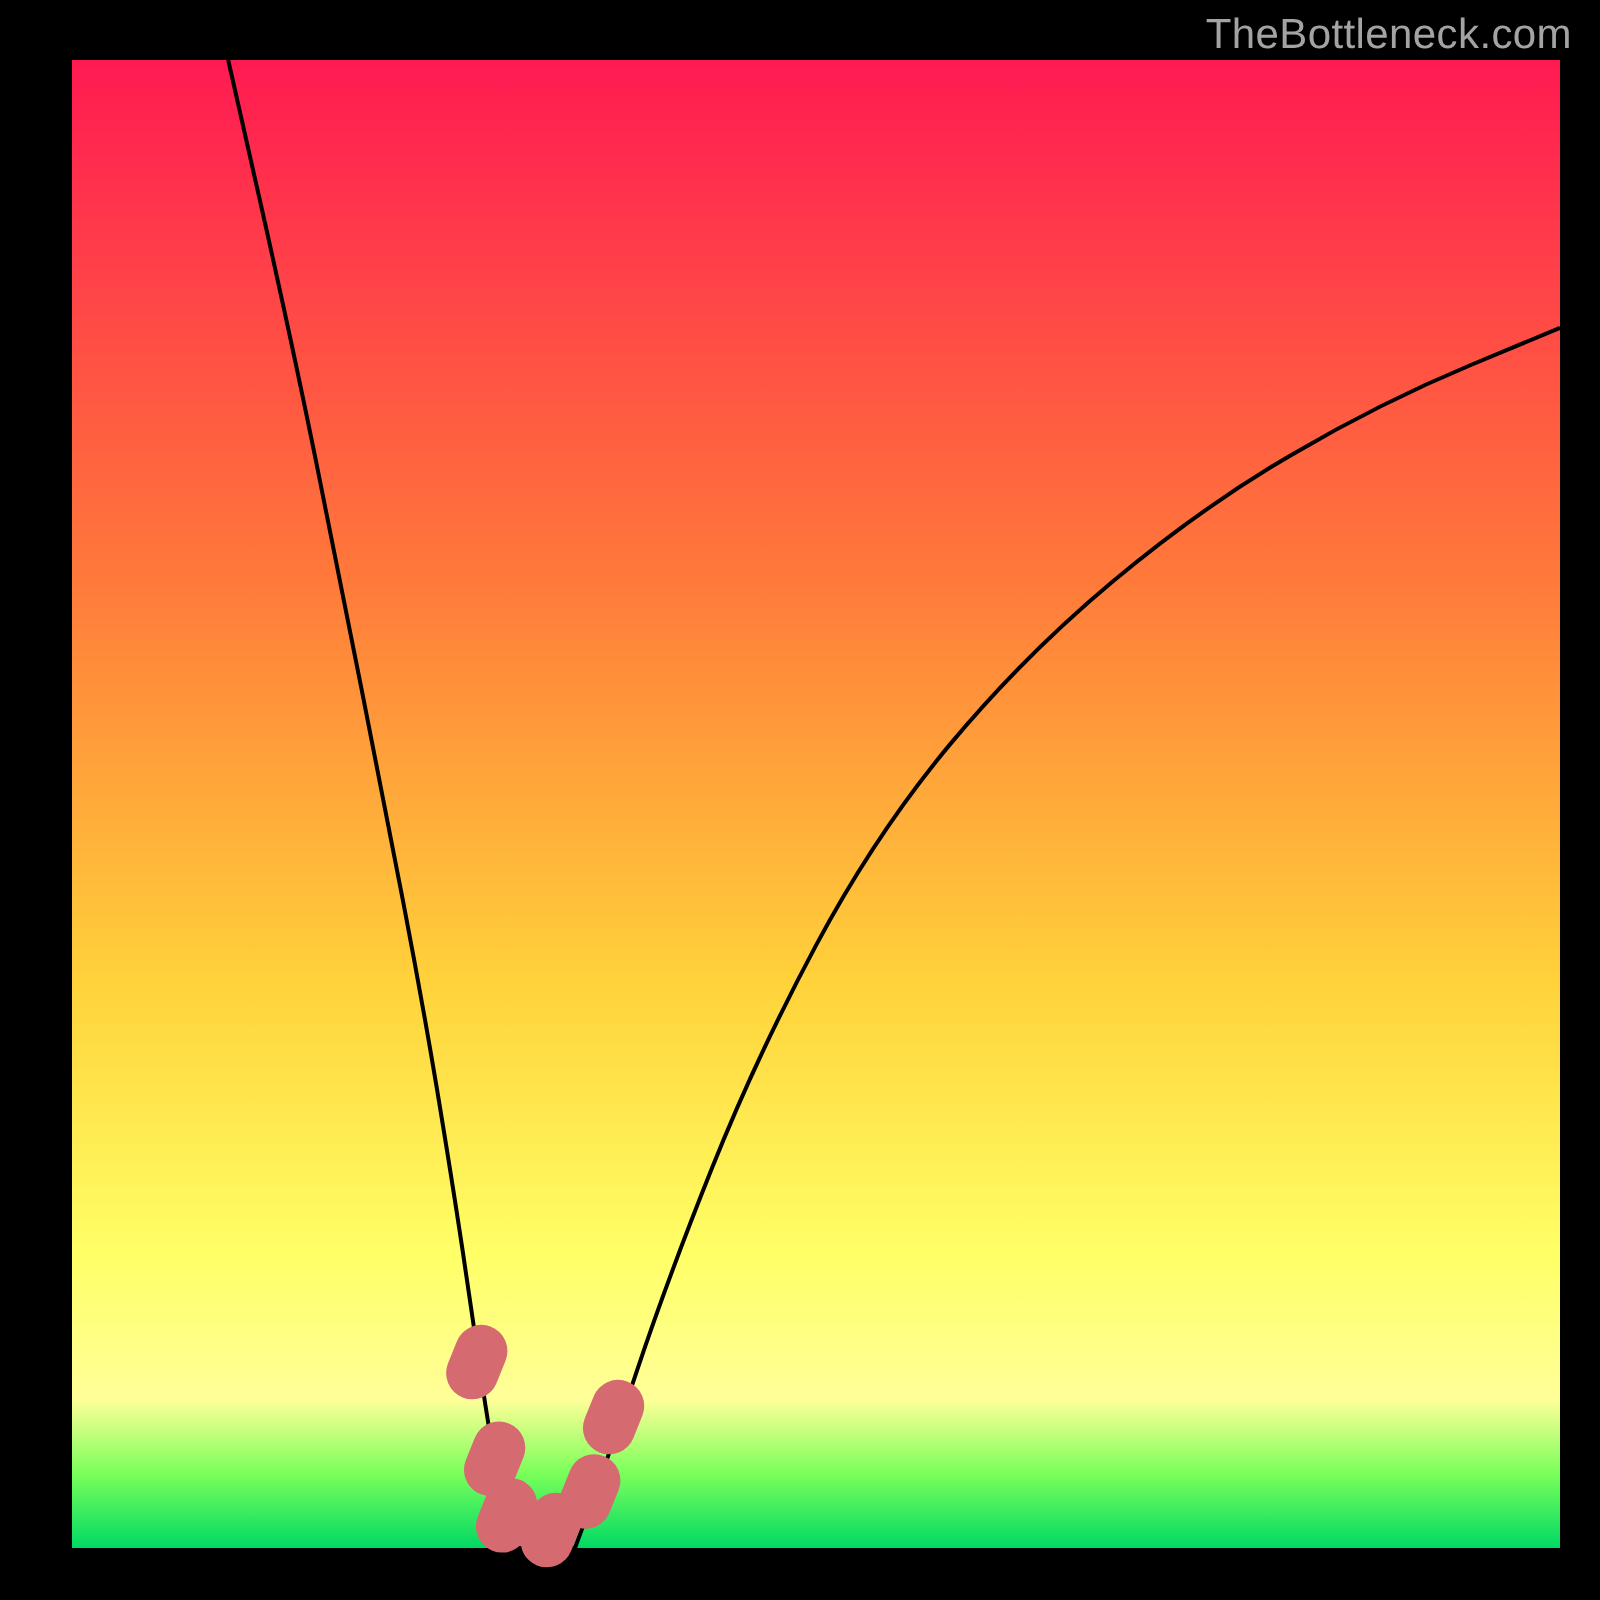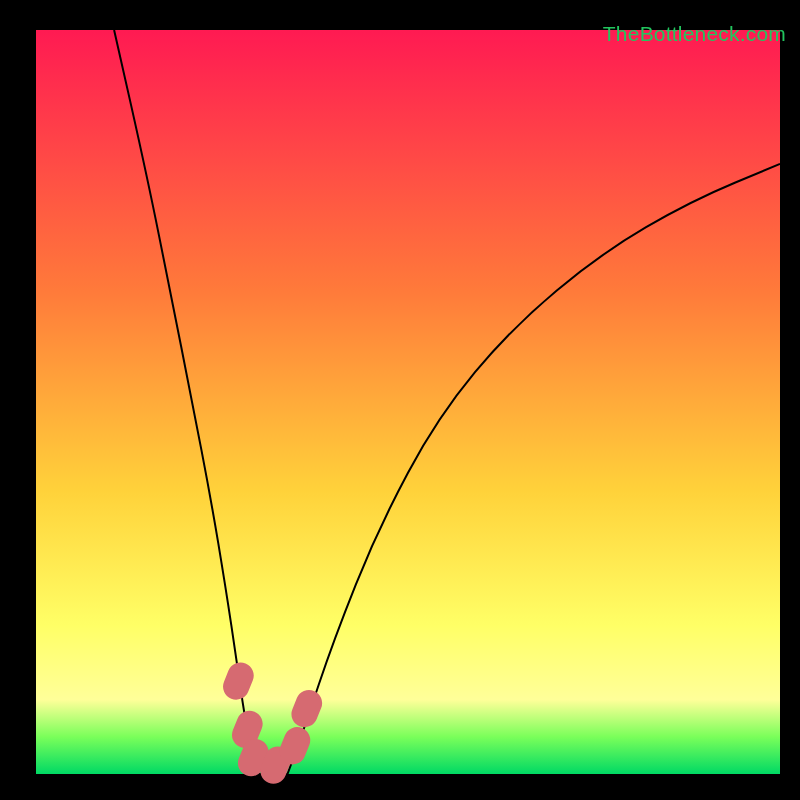--- a/index.html
+++ b/index.html
@@ -1,17 +1,17 @@
 <!DOCTYPE html>
 <html><head>
 <meta charset="utf-8">
 <style>
   html,body{margin:0;padding:0;width:800px;height:800px;overflow:hidden;background:#000}
   .stage{position:relative;width:800px;height:800px}
-  .watermark{position:absolute;top:22px;right:14px;color:#22c55e;font:21px Arial,Helvetica,sans-serif;letter-spacing:.2px}
+  .watermark{position:absolute;top:6px;right:14px;color:#a3a3a3;font:21px Arial,Helvetica,sans-serif;letter-spacing:.2px}
   svg{position:absolute;left:0;top:0}
 </style>
 </head>
 <body>
 
 <div class="stage">
   <svg id="svg-root" width="800" height="800" viewBox="0 0 800 800">
     <defs>
       <linearGradient id="bg-grad" x1="0" y1="0" x2="0" y2="1">
         <stop id="g0" offset="0%" stop-color="#ff1a52"></stop>

